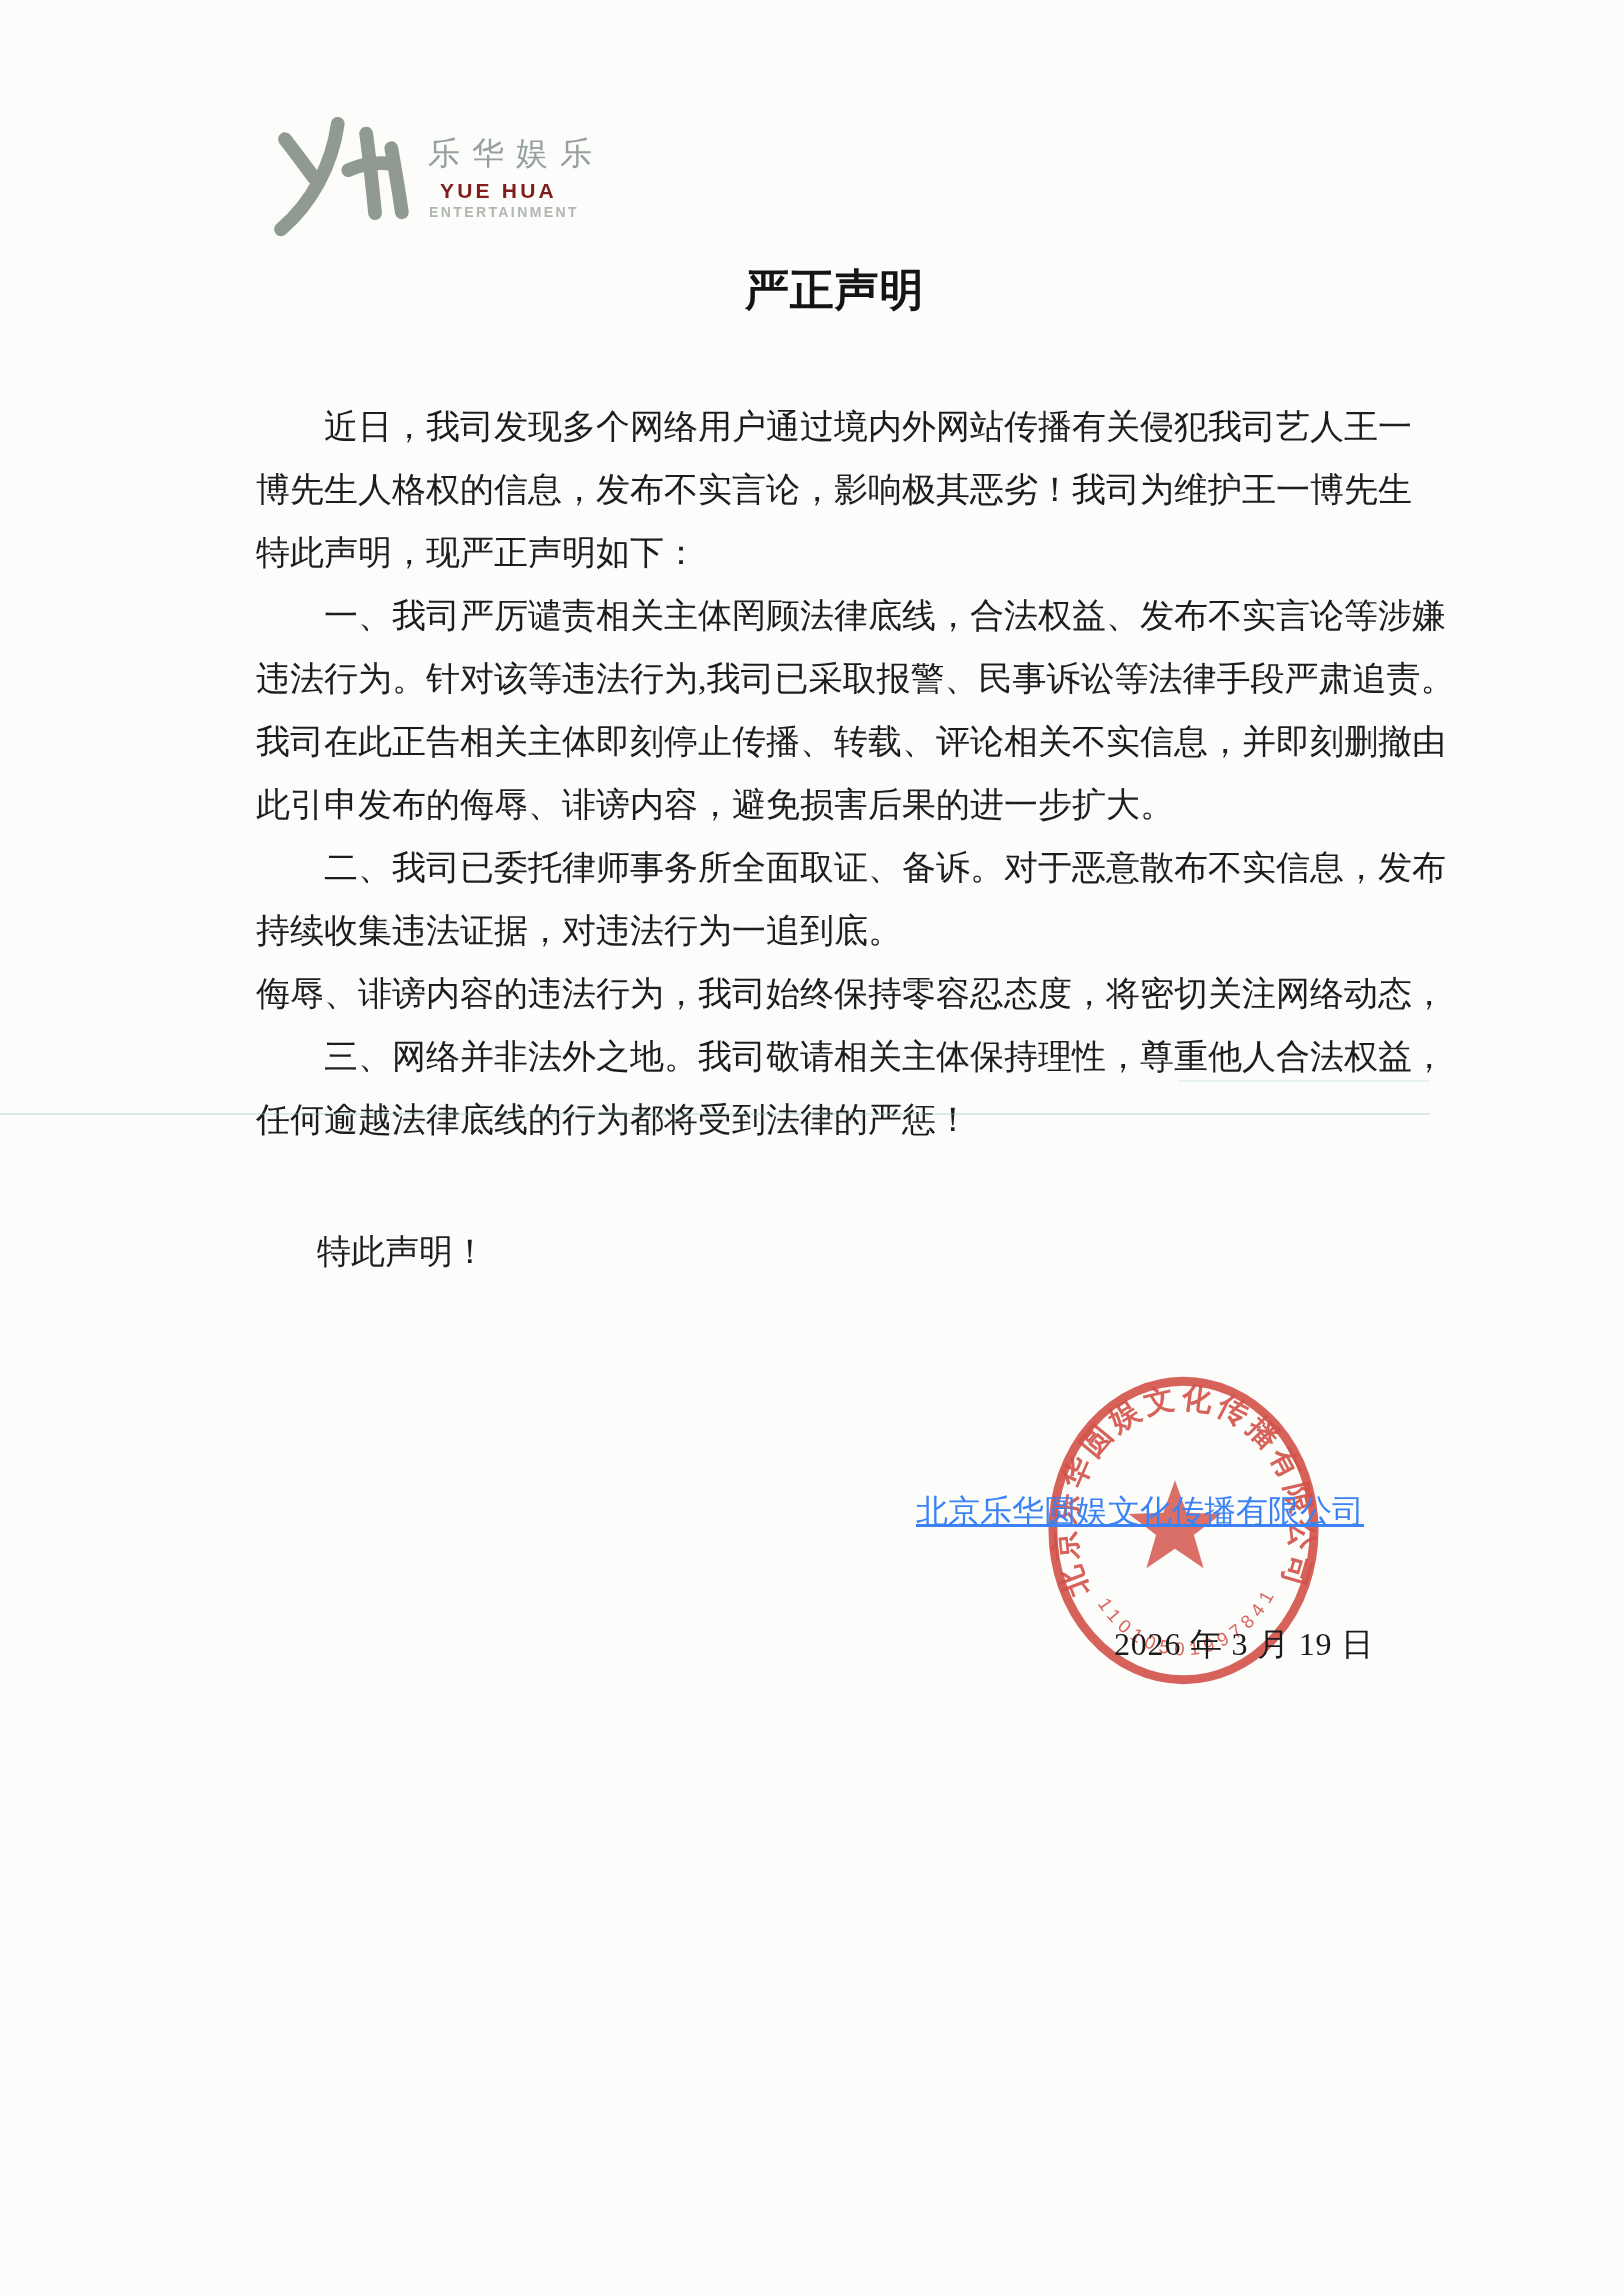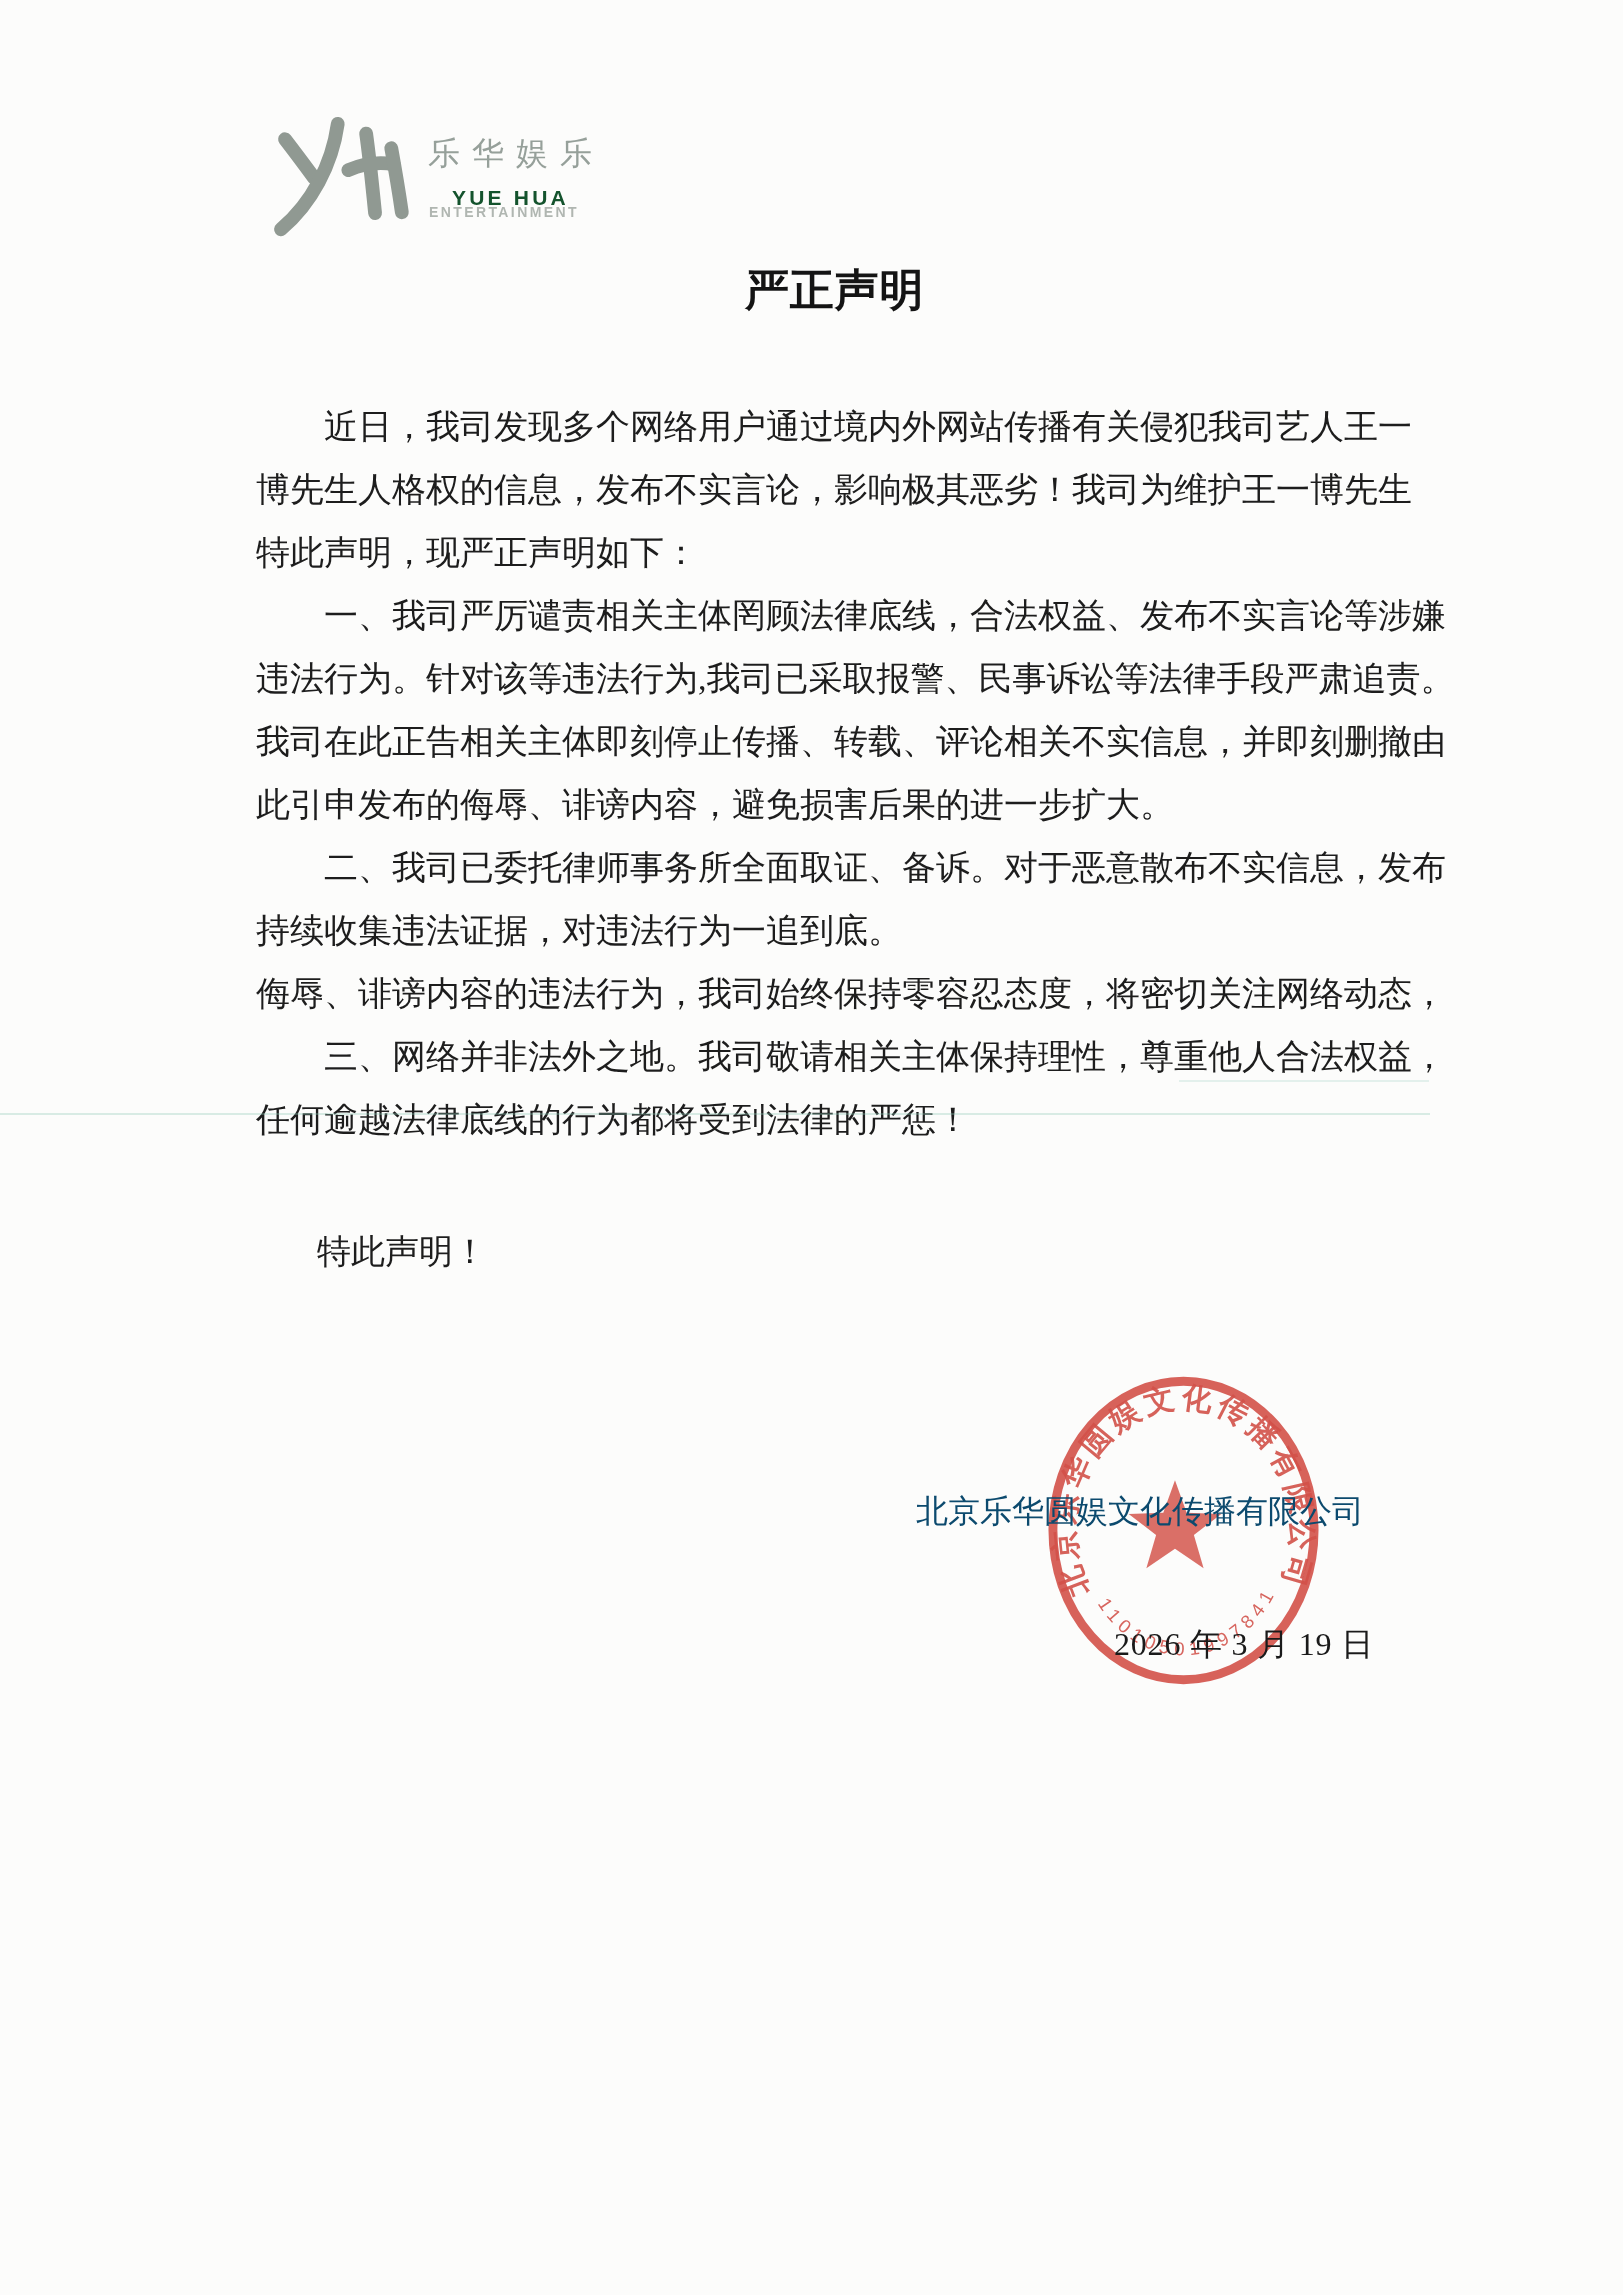--- a/index.html
+++ b/index.html
@@ -5,34 +5,34 @@
   html,body{margin:0;padding:0;background:#9a9a9a;}
   #page{
     position:relative;width:1623px;height:2295px;margin:0 auto;
     background:#fcfcfb;overflow:hidden;
     font-family:"Liberation Serif","DejaVu Serif",serif;color:#1d1d1d;
   }
   .abs{position:absolute;}
   
   #logo-cn{left:428px;top:132px;font-family:"Liberation Sans","DejaVu Sans",sans-serif;
     font-size:32px;font-weight:400;letter-spacing:12px;color:#96a09a;}
-  #logo-en1{left:452px;top:179px;font-family:"Liberation Sans","DejaVu Sans",sans-serif;
-    font-size:21px;font-weight:bold;letter-spacing:3.2px;color:#14532d;margin-top:7px;}
+  #logo-en1{left:440px;top:179px;font-family:"Liberation Sans","DejaVu Sans",sans-serif;
+    font-size:21px;font-weight:bold;letter-spacing:3.2px;color:#7f1d1d;}
   #logo-en2{left:429px;top:204px;font-family:"Liberation Sans","DejaVu Sans",sans-serif;
     font-size:14px;font-weight:600;letter-spacing:2.4px;color:#b0b6b1;}
   
   #doc-title{left:745px;top:261px;font-size:44px;font-weight:bold;letter-spacing:0.8px;color:#141414;}
   
   #body-text{left:256px;top:395px;width:1169px;font-size:34px;line-height:63px;}
   .line{white-space:nowrap;height:63px;}
   .ind{padding-left:68px;}
   
   #closing{left:317px;top:1229px;font-size:34px;}
   
-  #company-name{left:916px;top:1490px;font-size:32px;z-index:3;color:#0c4a6e;}
+  #company-name{left:916px;top:1490px;font-size:32px;z-index:3;color:#3b82f6;text-decoration:underline;}
   #sign-date{left:1114px;top:1623px;font-size:32px;z-index:3;color:#1a1a1a;letter-spacing:0.8px;}
   
   #seal{left:1046px;top:1374px;z-index:2;opacity:.93;}
   
   .artifact{height:1.6px;background:rgba(140,200,180,.32);z-index:1;}
   #artifact-1{left:0;top:1113px;width:1430px;}
   #artifact-2{left:1179px;top:1080px;width:250px;background:rgba(140,200,180,.22);}
 </style>
 </head>
 <body>

